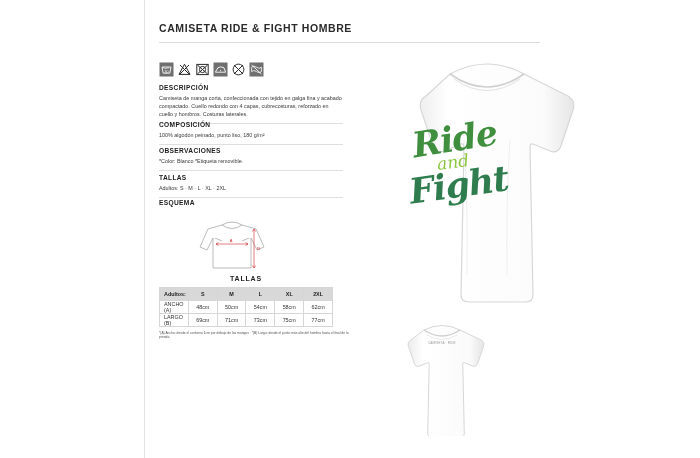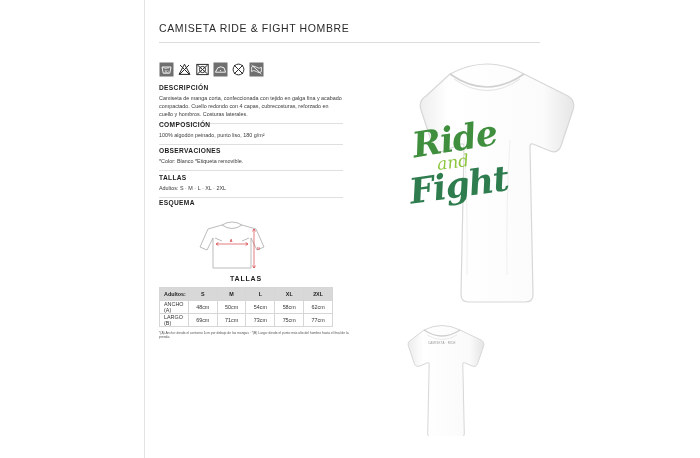--- a/index.html
+++ b/index.html
@@ -28,21 +28,21 @@
     top: 0;
     width: 1px;
     height: 458px;
     background: #e3e3e3;
   }
   .title {
     position: absolute;
     left: 159px;
     top: 22px;
     font-size: 10.5px;
-    font-weight: normal;
+    font-weight: bold;
     letter-spacing: 0.6px;
     color: #2b2b2b;
     text-transform: uppercase;
   }
   .title-rule {
     position: absolute;
     left: 159px;
     top: 42px;
     width: 381px;
     height: 1px;

